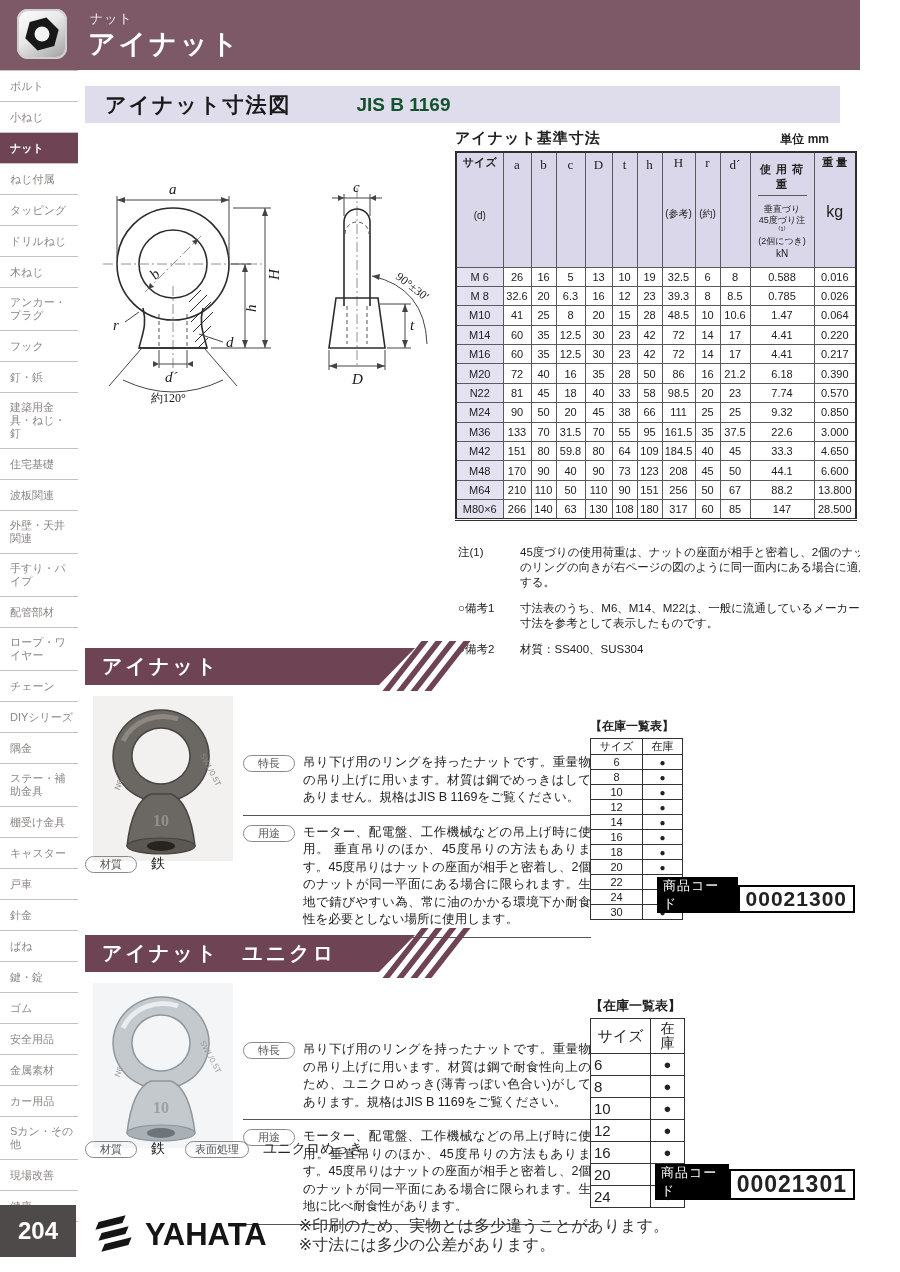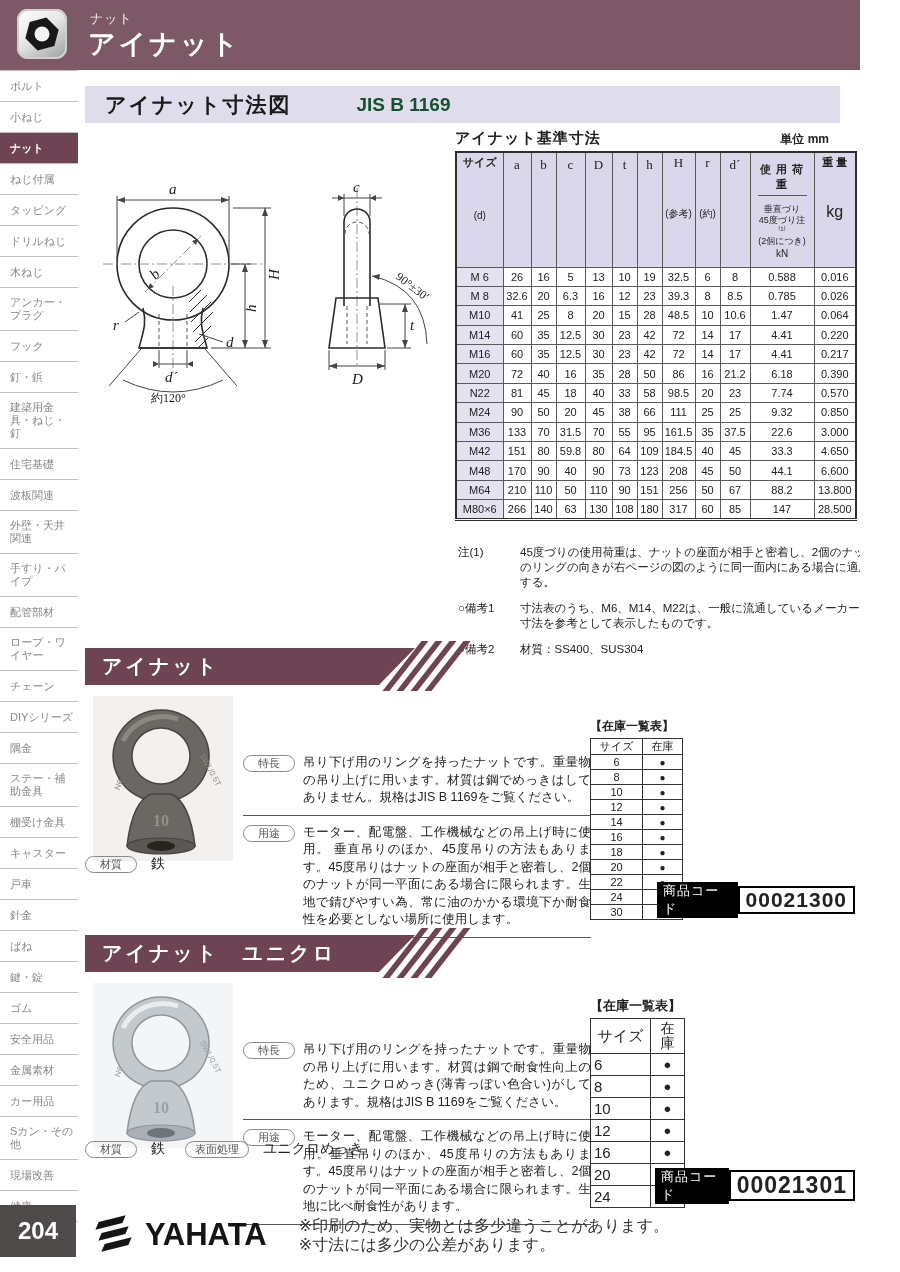--- a/index.html
+++ b/index.html
@@ -86,21 +86,21 @@
   table.stock-t th, table.stock-t td { border:1px solid #333; text-align:center; }
   .stock1 th { font-size:11px; font-weight:normal; width:52px; height:16px; }
   .stock1 td { font-size:11px; height:15px; }
   .stock1 td.dot { width:40px; font-size:10px; }
   .stock2 th { font-size:15px; font-weight:normal; width:60px; }
   .stock2 th.zk { width:34px; font-size:14px; line-height:15px; padding:2px 0; }
   .stock2 td { font-size:15px; height:22px; }
   .stock2 td.sz { text-align:left; padding-left:3px; width:60px; }
   .stock2 td.dot { width:34px; font-size:13px; }
 
-  .codebox { position:absolute; display:flex; align-items:center; }
+  .codebox { position:absolute; display:flex; align-items:flex-end; }
   .code-label { background:#000; color:#fff; font-size:13px; display:flex; align-items:center; padding:0 6px; letter-spacing:1px; }
   .code-val { background:#fff; border:2px solid #000; font-weight:bold; display:flex; align-items:center;
     padding:0 6px; letter-spacing:1px; font-family:"Liberation Sans",sans-serif; }
   .code-val.v1 { font-size:21px; }
   .code-val.v2 { font-size:23px; }
 
   
   .footer { position:absolute; left:95px; top:1213px; display:flex; align-items:center; }
   .yahata { display:flex; align-items:center; }
   .ylogo { position:relative; width:40px; height:44px; margin-right:10px; }

